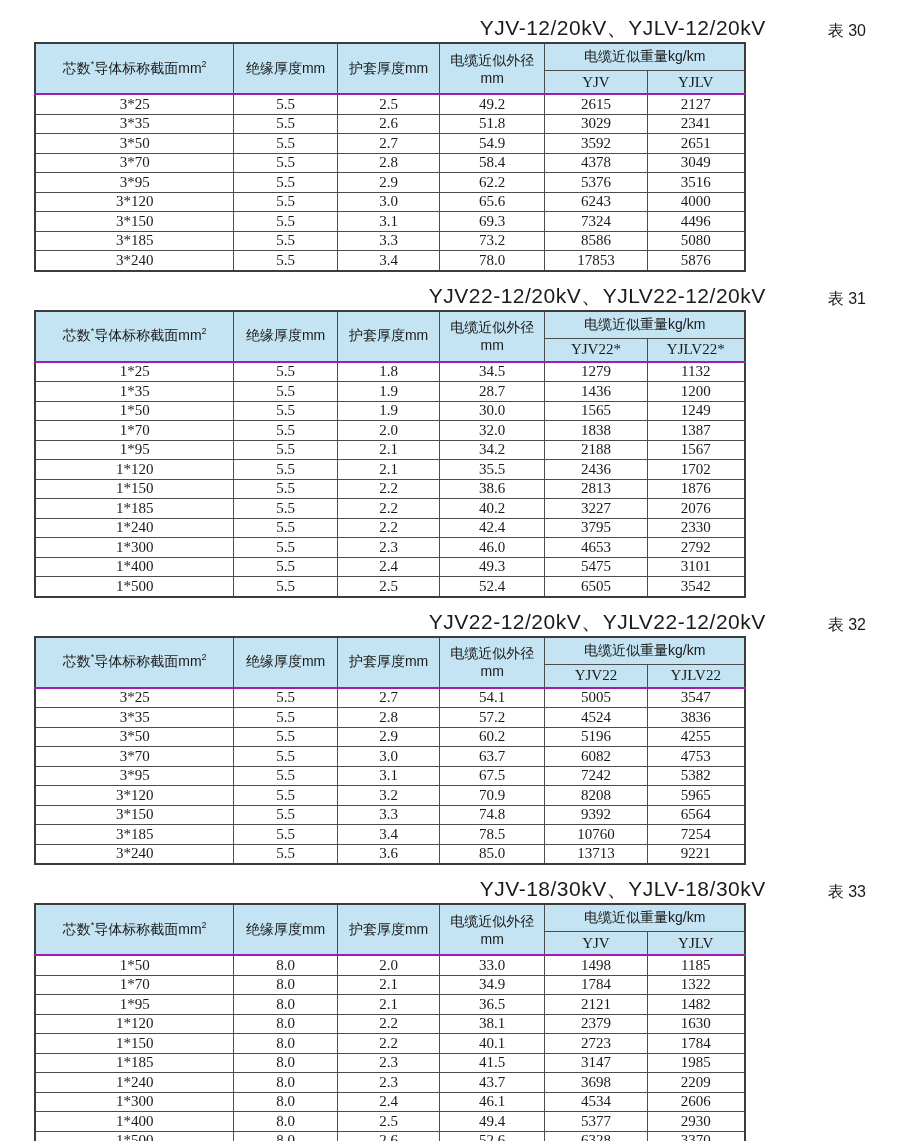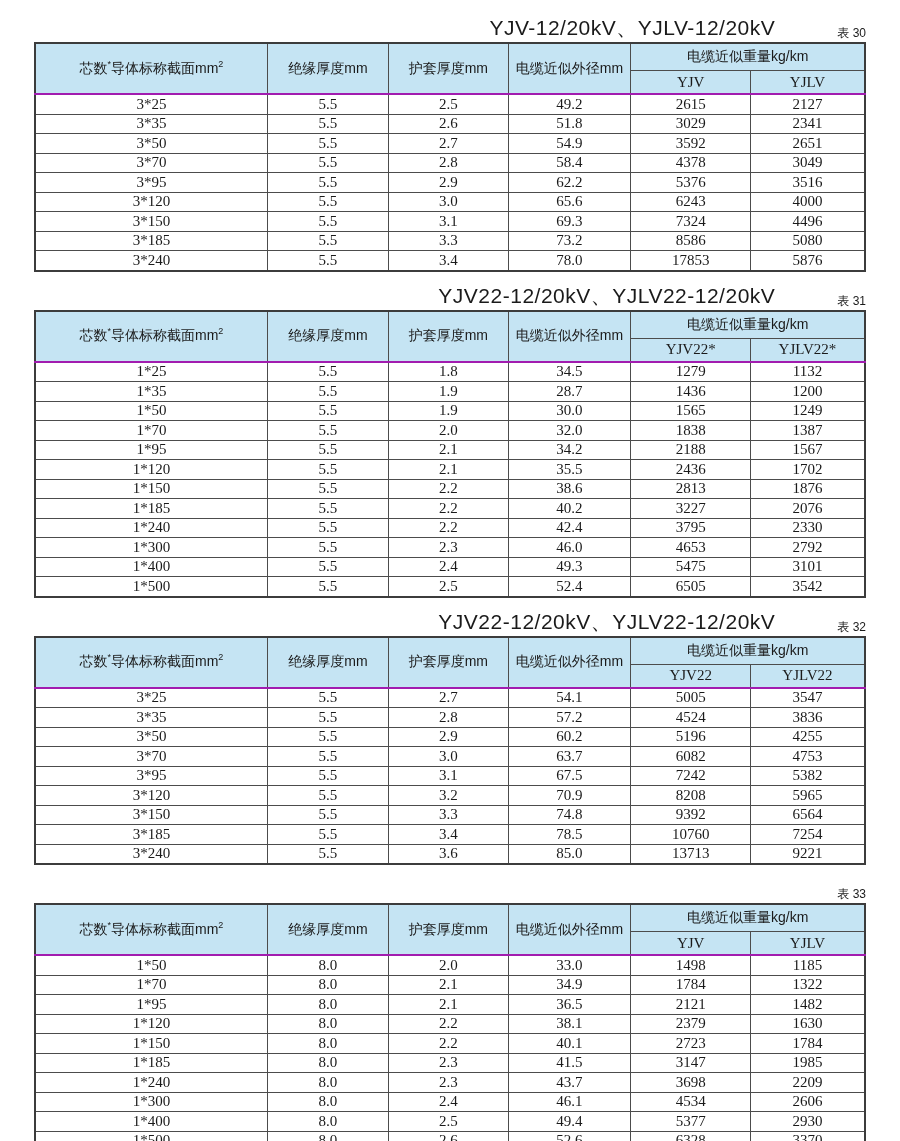--- a/index.html
+++ b/index.html
@@ -26,26 +26,26 @@
     padding-bottom: 0;
   }
   .sect:first-child .section-title { height: 42px; }
   .title-text {
     font-size: 21px;
     letter-spacing: 0.5px;
     margin-right: 62px;
     white-space: nowrap;
   }
   .table-no {
-    font-size: 12px;
+    font-size: 16px;
     white-space: nowrap;
     margin-top: 44px;
   }
   table.spec {
-    width: 832px;
+    width: 712px;
     border-collapse: collapse;
     table-layout: fixed;
     border: 2px solid var(--border-outer, #3c3c3c);
   }
   table.spec th, table.spec td {
     border: 1px solid var(--border-inner, #4c4c4c);
     text-align: center;
     vertical-align: middle;
     padding: 0;
     overflow: hidden;
@@ -415,20 +415,21 @@
             <td>85.0</td>
             <td>13713</td>
             <td>9221</td>
           </tr>
         </tbody>
     </table>
   </div>
 
   <div class="sect">
     <div class="section-title">
+      <span class="title-text">YJV-18/30kV、YJLV-18/30kV</span>
       <span class="table-no">表 33</span>
     </div>
     <table class="spec">
       <colgroup>
         <col class="c-core">
           <col class="c-ins">
           <col class="c-sheath">
         <col class="c-od">
           <col class="c-w1">
           <col class="c-w2">

